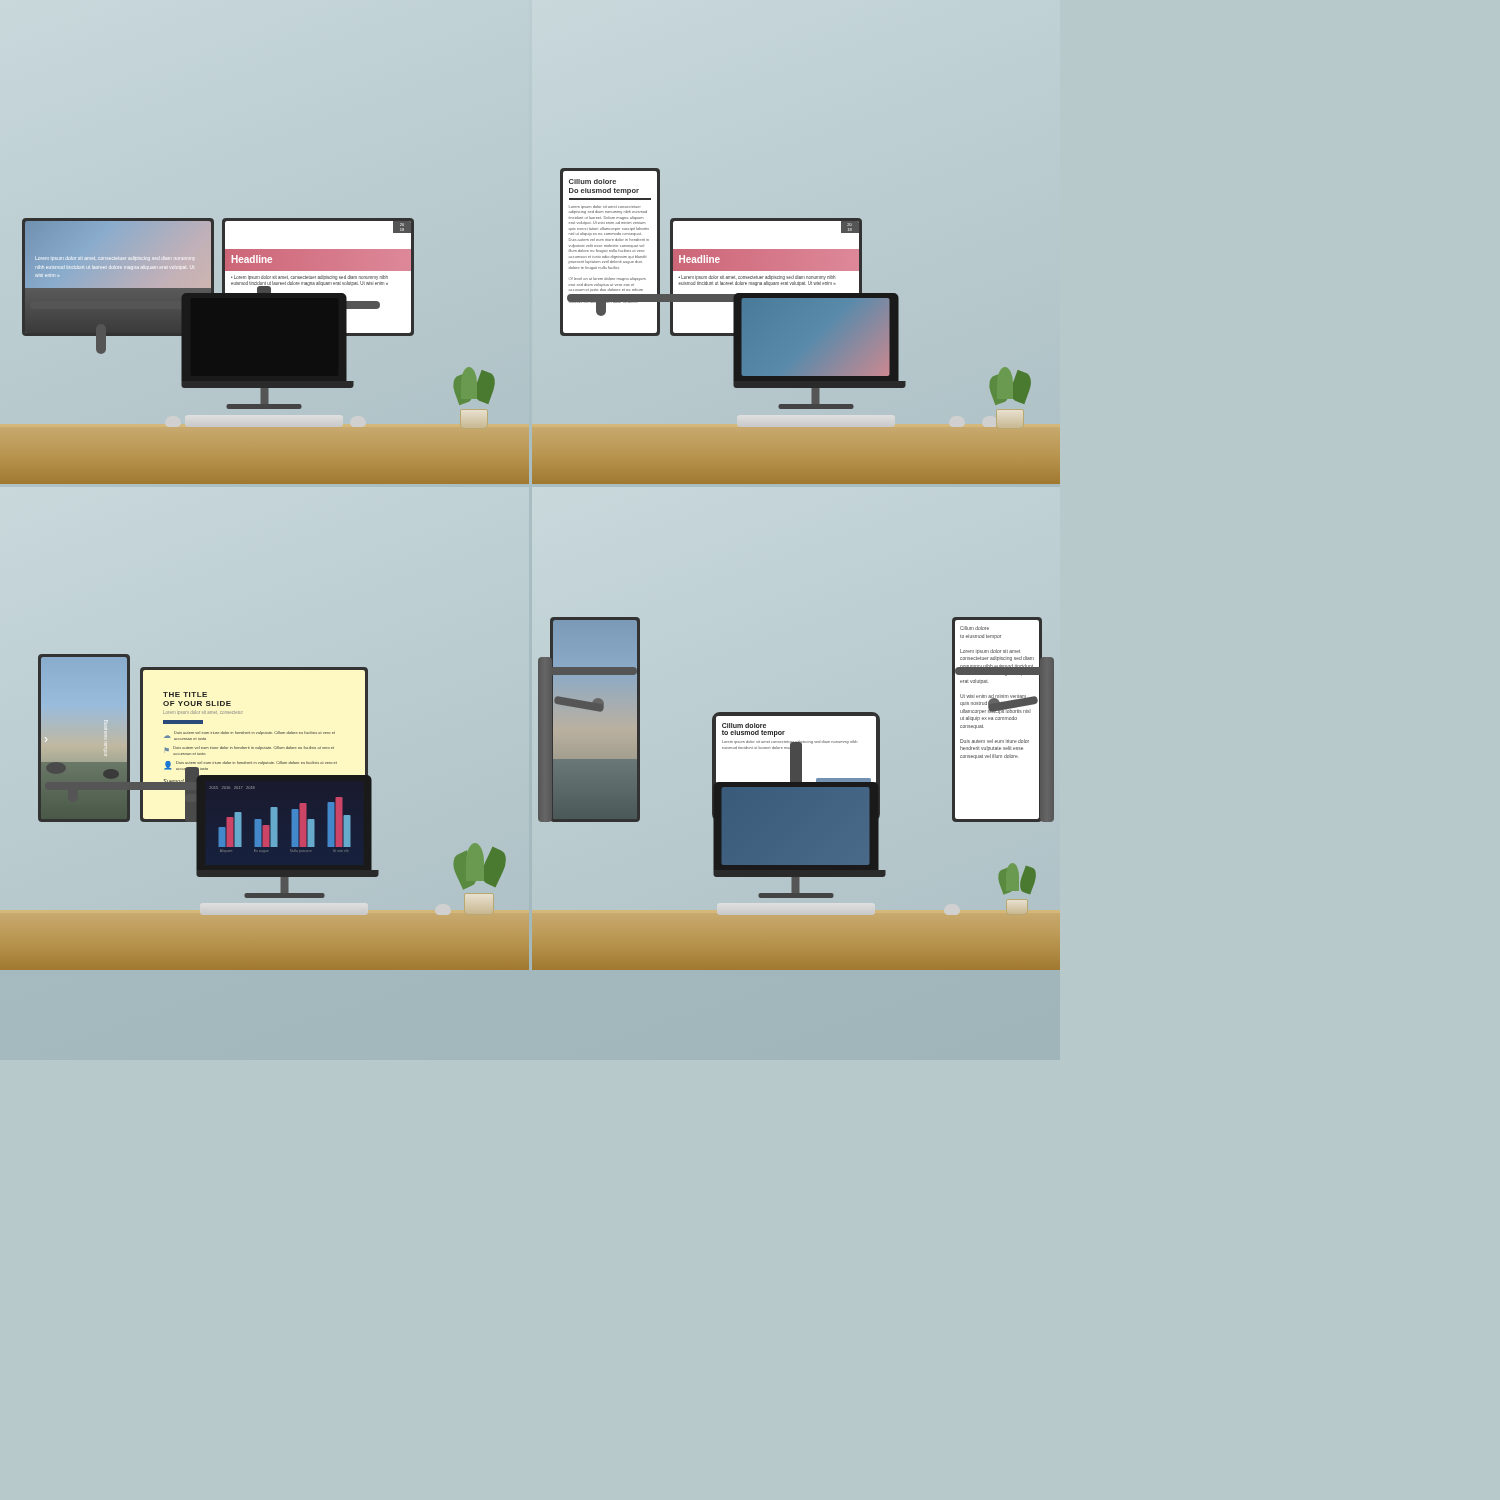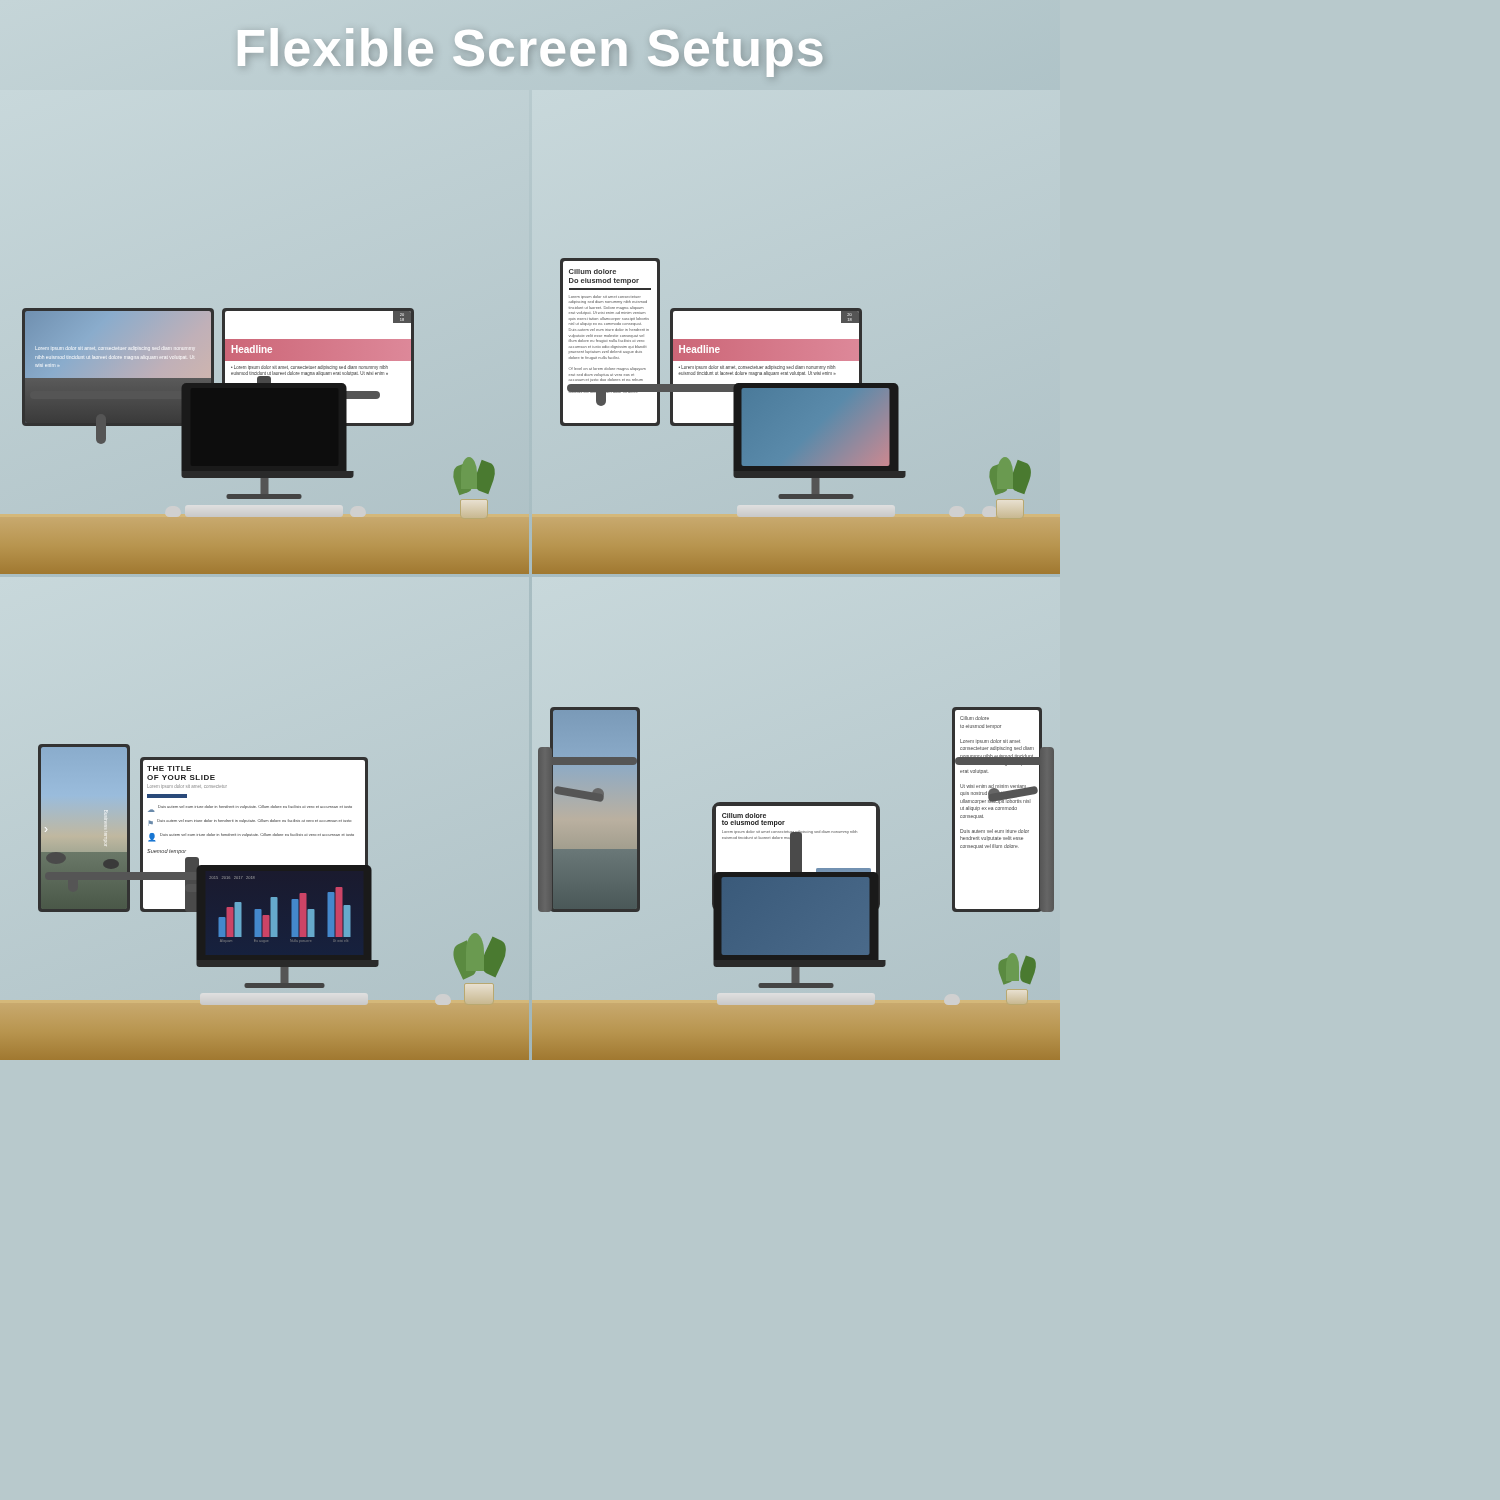--- a/index.html
+++ b/index.html
@@ -78,21 +78,20 @@
       position: absolute;
       bottom: 55px;
     }
 
   </style>
 </head>
 <body>
 
 <div class="main-container">
 
-  <div class="main-title">Flexible Screen Setups</div>
 
   <div class="grid">
 
     <div class="cell" id="cell1">
       <div class="desk"></div>
 
       <div class="monitor" style="left:22px; bottom:148px; width:192px; height:118px;">
         <div class="monitor-screen">
           <div style="width:100%;height:100%;background:linear-gradient(135deg,#7090b0 0%,#8aaccc 30%,#c0b0b8 65%,#d8b8a8 100%);position:relative;overflow:hidden;">
             <div style="position:absolute;bottom:0;left:0;right:0;height:40%;background:linear-gradient(180deg,#5a5a5a 0%,#3a3a3a 100%);"></div>
@@ -224,21 +223,21 @@
 
             <div style="position:absolute;right:3px;top:50%;transform:translateY(-50%) rotate(90deg);color:white;font-size:5px;white-space:nowrap;opacity:0.9;">Business tempor</div>
 
             <div style="position:absolute;left:3px;bottom:45%;color:white;font-size:12px;">›</div>
           </div>
         </div>
       </div>
 
       <div class="monitor" style="left:140px; bottom:148px; width:228px; height:155px;">
         <div class="monitor-screen">
-          <div style="width:100%;height:100%;background:#ffffff;padding:4px;overflow:hidden;">
+          <div style="width:100%;height:100%;background:#fef9c3;padding:20px;overflow:hidden;">
             <div style="font-size:8px;font-weight:900;color:#222;letter-spacing:0.5px;margin-bottom:2px;text-transform:uppercase;">THE TITLE<br>OF YOUR SLIDE</div>
             <div style="font-size:4.5px;color:#888;margin-bottom:5px;">Lorem ipsum dolor sit amet, consectetur</div>
             <div style="width:40px;height:4px;background:#2a4a7a;margin-bottom:6px;"></div>
 
             <div style="display:flex;align-items:flex-start;margin-bottom:4px;gap:3px;">
               <div style="color:#6a8aaa;font-size:8px;margin-top:1px;">☁</div>
               <div style="font-size:4px;color:#333;line-height:1.4;">Duis autem vel eum iriure dolor in hendrerit in vulputate. Cillum dolore eu facilisis at vero et accumsan et iusto</div>
             </div>
             <div style="display:flex;align-items:flex-start;margin-bottom:4px;gap:3px;">
               <div style="color:#6a8aaa;font-size:8px;margin-top:1px;">⚑</div>

